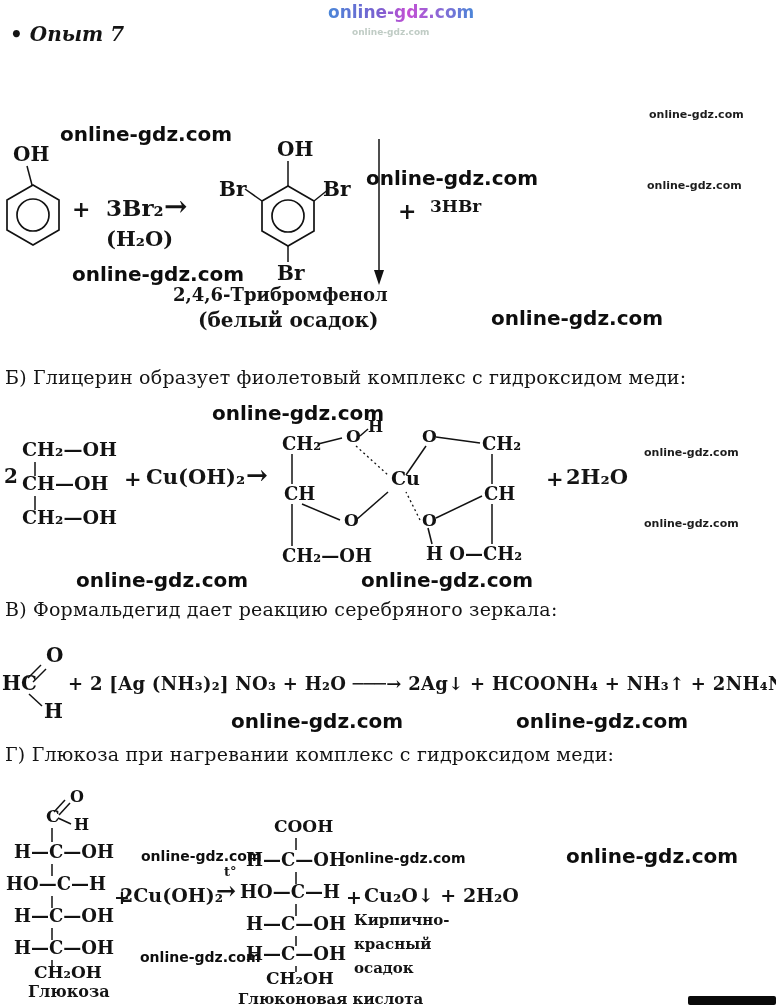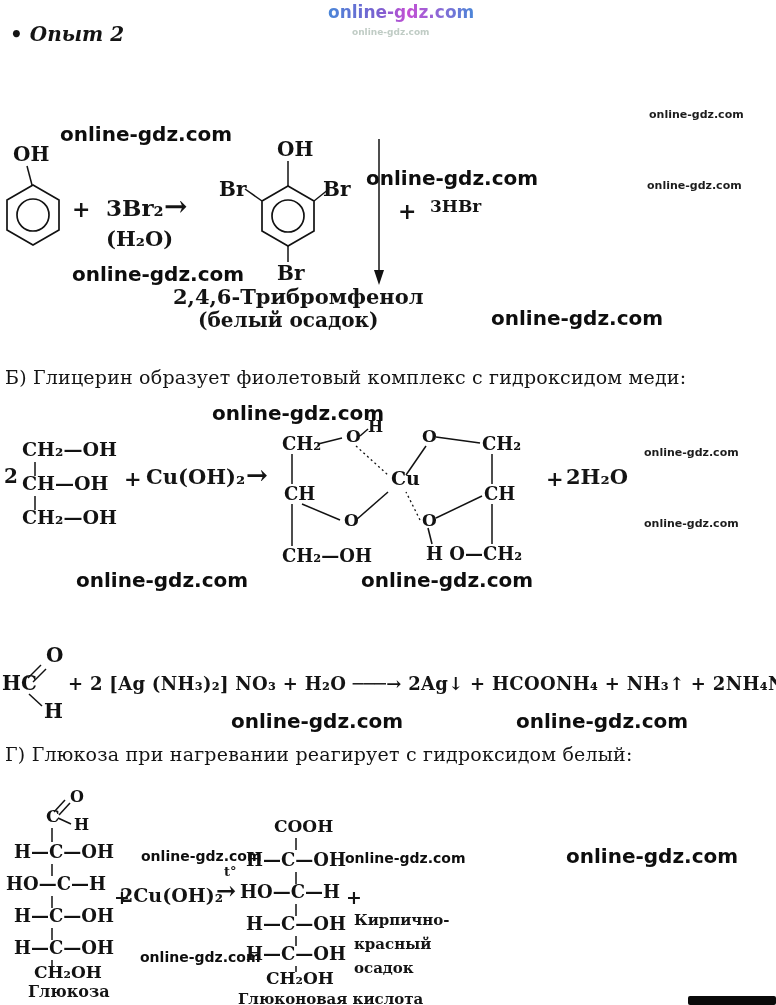--- a/index.html
+++ b/index.html
@@ -27,21 +27,21 @@
   .lbl{font-weight:700;}
   .dark-bar{background:#0a0a0a;border-radius:2px;}
 </style>
 </head>
 <body>
 
 <div id="page">
 
   <span class="abs wm wm-grad" style="left:328px;top:2px">online-gdz.com</span>
   <span class="abs wm wm-faint" style="left:352px;top:27px">online-gdz.com</span>
-  <div class="abs heading" style="left:10px;top:22px">• Опыт 2</div>
+  <div class="abs heading" style="left:10px;top:22px">• Опыт 7</div>
 
 
   <span class="abs wm wm-sm" style="left:649px;top:108px">online-gdz.com</span>
   <span class="abs wm wm-lg" style="left:60px;top:122px">online-gdz.com</span>
   <span class="abs wm wm-lg" style="left:366px;top:166px">online-gdz.com</span>
   <span class="abs wm wm-sm" style="left:647px;top:179px">online-gdz.com</span>
   <span class="abs wm wm-lg" style="left:72px;top:262px">online-gdz.com</span>
   <span class="abs wm wm-lg" style="left:491px;top:306px">online-gdz.com</span>
 
   <svg class="abs" style="left:3px;top:143px" width="70" height="108">
@@ -74,21 +74,21 @@
   </svg>
 
   <svg class="abs" style="left:371px;top:137px" width="16" height="150">
     <line class="bond" x1="8" y1="2" x2="8" y2="135"></line>
     <polygon class="ahead" points="3,133 13,133 8,148"></polygon>
   </svg>
 
   <span class="abs f" style="left:398px;top:198px;font-size:22px">+</span>
   <span class="abs f" style="left:430px;top:196px;font-size:17px">3HBr</span>
 
-  <div class="abs f" style="left:173px;top:284px;font-size:21px">2,4,6-Трибромфенол</div>
+  <div class="abs f" style="left:173px;top:284px;font-size:18px">2,4,6-Трибромфенол</div>
   <div class="abs sec-title" style="left:5px;top:366px">Б) Глицерин образует фиолетовый комплекс с гидроксидом меди:</div>
 
   <div class="abs f" style="left:198px;top:308px;font-size:20px">(белый осадок)</div>
   <span class="abs wm wm-lg" style="left:212px;top:401px">online-gdz.com</span>
 
   <span class="abs f" style="left:4px;top:464px;font-size:20px">2</span>
 
   <svg class="abs" style="left:20px;top:436px" width="110" height="102">
     <text x="2" y="20" font-size="19">CH₂—OH</text>
     <text x="2" y="54" font-size="19">CH—OH</text>
@@ -135,38 +135,39 @@
   </svg>
 
   <span class="abs f" style="left:546px;top:466px;font-size:21px">+</span>
   <span class="abs f" style="left:566px;top:464px;font-size:21px">2H₂O</span>
 
   <span class="abs wm wm-sm" style="left:644px;top:446px">online-gdz.com</span>
   <span class="abs wm wm-sm" style="left:644px;top:517px">online-gdz.com</span>
   <span class="abs wm wm-lg" style="left:76px;top:568px">online-gdz.com</span>
   <span class="abs wm wm-lg" style="left:361px;top:568px">online-gdz.com</span>
 
+  <div class="abs sec-title" style="left:5px;top:598px">В) Формальдегид дает реакцию серебряного зеркала:</div>
 
   <svg class="abs" style="left:2px;top:638px" width="70" height="84">
     <text x="44" y="24" font-size="20">O</text>
     <text x="0" y="52" font-size="20">HC</text>
     <text x="42" y="80" font-size="20">H</text>
     <g>
       <line class="bond" x1="26" y1="40" x2="39" y2="27"></line>
       <line class="bond" x1="31" y1="44" x2="44" y2="31"></line>
       <line class="bond" x1="27" y1="56" x2="40" y2="68"></line>
     </g>
   </svg>
 
   <div class="abs eq" style="left:68px;top:673px">+ 2 [Ag (NH₃)₂] NO₃ + H₂O ───→ 2Ag↓ + HCOONH₄ + NH₃↑ + 2NH₄NO₃</div>
 
   <span class="abs wm wm-lg" style="left:231px;top:709px">online-gdz.com</span>
   <span class="abs wm wm-lg" style="left:516px;top:709px">online-gdz.com</span>
 
-  <div class="abs sec-title" style="left:5px;top:743px">Г) Глюкоза при нагревании реагирует с гидроксидом белый:</div>
+  <div class="abs sec-title" style="left:5px;top:743px">Г) Глюкоза при нагревании комплекс с гидроксидом меди:</div>
 
   <svg class="abs" style="left:6px;top:786px" width="116" height="198">
     <text x="64" y="16" font-size="16">O</text>
     <text x="40" y="36" font-size="17">C</text>
     <text x="68" y="44" font-size="16">H</text>
     <text x="8" y="72" font-size="18">H—C—OH</text>
     <text x="0" y="104" font-size="18">HO—C—H</text>
     <text x="8" y="136" font-size="18">H—C—OH</text>
     <text x="8" y="168" font-size="18">H—C—OH</text>
     <text x="28" y="192" font-size="17">CH₂OH</text>
@@ -199,20 +200,21 @@
       <line class="bond" x1="56" y1="26" x2="56" y2="38"></line>
       <line class="bond" x1="56" y1="60" x2="56" y2="72"></line>
       <line class="bond" x1="56" y1="92" x2="56" y2="104"></line>
       <line class="bond" x1="56" y1="124" x2="56" y2="134"></line>
       <line class="bond" x1="56" y1="154" x2="56" y2="160"></line>
     </g>
   </svg>
   <div class="abs lbl" style="left:238px;top:990px;font-size:15px">Глюконовая кислота</div>
 
   <span class="abs f" style="left:346px;top:886px;font-size:19px">+</span>
+  <span class="abs f" style="left:364px;top:884px;font-size:19px">Cu₂O↓ + 2H₂O</span>
   <div class="abs note" style="left:354px;top:908px">Кирпично-
 красный
 осадок</div>
 
   <span class="abs wm wm-md" style="left:141px;top:848px">online-gdz.com</span>
   <span class="abs wm wm-md" style="left:345px;top:850px">online-gdz.com</span>
   <span class="abs wm wm-lg" style="left:566px;top:844px">online-gdz.com</span>
   <span class="abs wm wm-md" style="left:140px;top:949px">online-gdz.com</span>
 
   <div class="abs dark-bar" style="left:688px;top:996px;width:88px;height:9px"></div>

